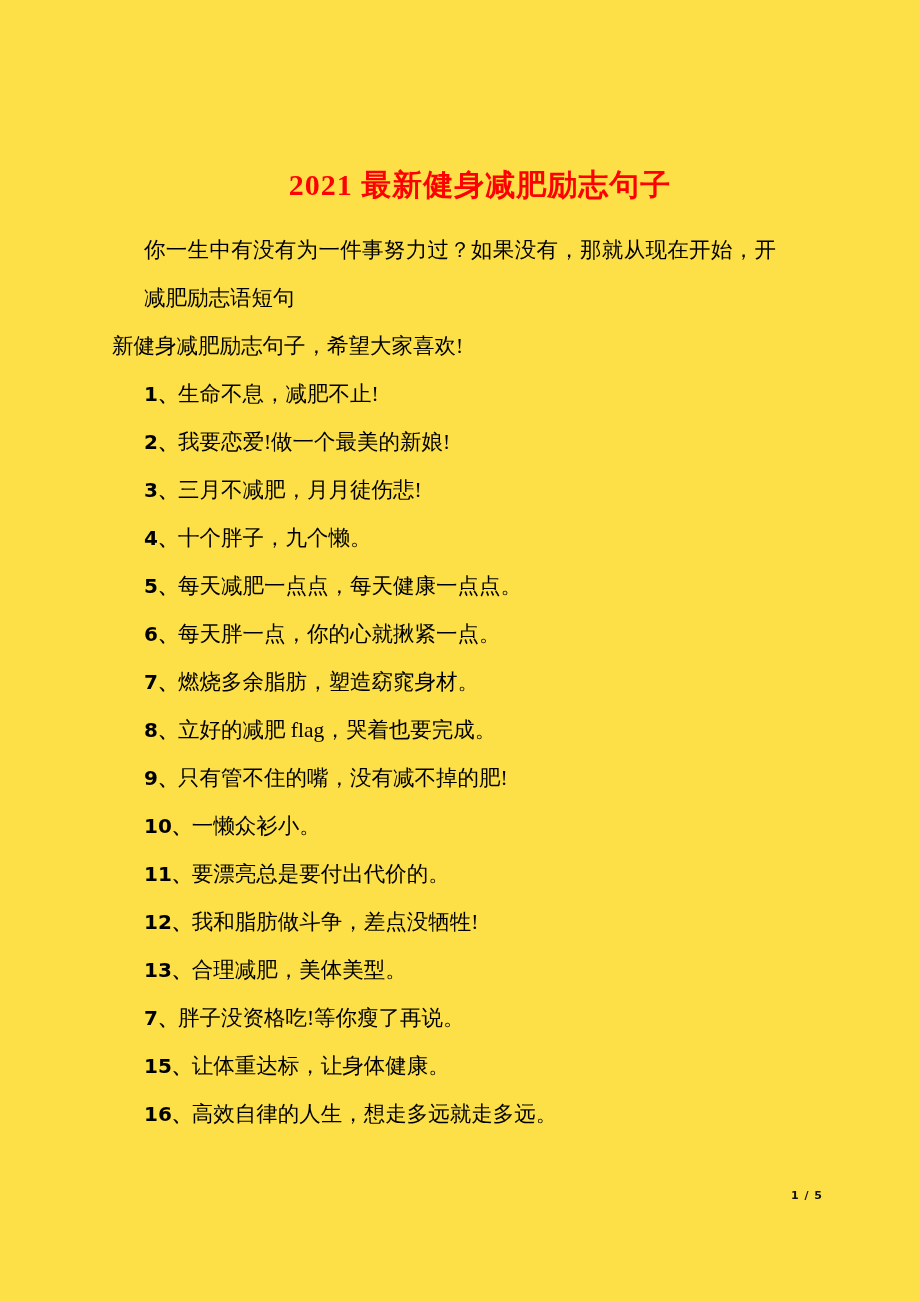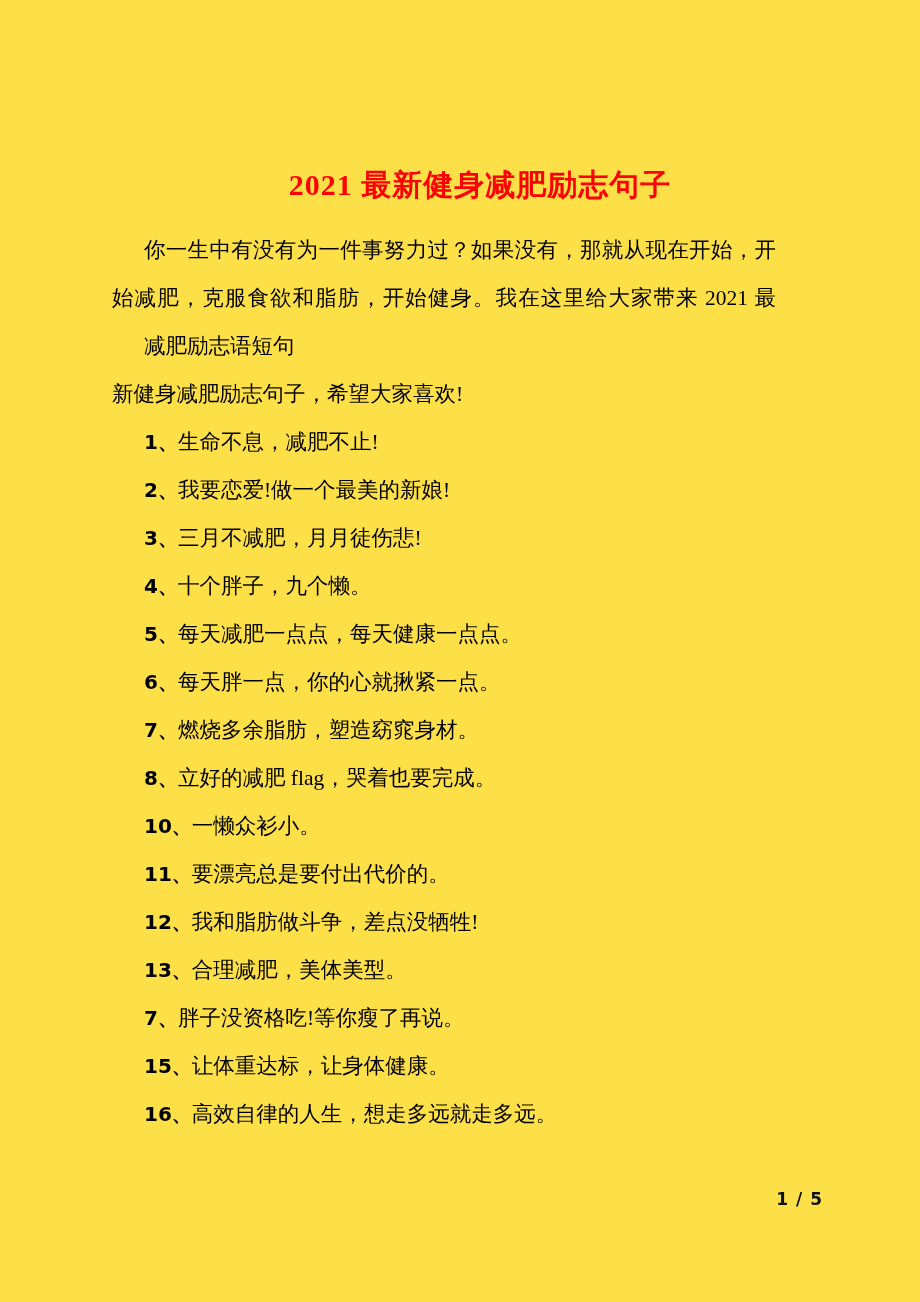--- a/index.html
+++ b/index.html
@@ -56,37 +56,36 @@
   .num {
     font-family: "DejaVu Sans", "Liberation Sans", sans-serif;
     font-size: 20px;
     font-weight: 600;
   }
   .page-footer {
     position: absolute;
     top: 1189px;
     right: 137px;
     font-family: "DejaVu Sans", "Liberation Sans", sans-serif;
-    font-size: 17px;
+    font-size: 11px;
     font-weight: bold;
     color: #111111;
     letter-spacing: 1px;
   }
 </style>
 </head>
 <body>
 
 <div class="page" style="background: #fde047; padding-left: 40px;">
 
   <h1 class="doc-title" style="color: rgb(255, 0, 0);">2021 最新健身减肥励志句子</h1>
 
   <div class="doc-body">
 
     <div class="line para-line fill indent">你一生中有没有为一件事努力过？如果没有，那就从现在开始，开</div>
-    <div class="line para-line fill">始减肥，克服食欲和脂肪，开始健身。我在这里给大家带来 2021 最</div>
     <div class="line lead">减肥励志语短句</div>
 
     <div class="line para-line">新健身减肥励志句子，希望大家喜欢!</div>
 
     <div class="line lead">
         <span class="num">1、</span><span>生命不息，减肥不止!</span>
       </div>
       <div class="line lead">
         <span class="num">2、</span><span>我要恋爱!做一个最美的新娘!</span>
       </div>
@@ -100,20 +99,23 @@
         <span class="num">5、</span><span>每天减肥一点点，每天健康一点点。</span>
       </div>
       <div class="line lead">
         <span class="num">6、</span><span>每天胖一点，你的心就揪紧一点。</span>
       </div>
       <div class="line lead">
         <span class="num">7、</span><span>燃烧多余脂肪，塑造窈窕身材。</span>
       </div>
       <div class="line lead">
         <span class="num">8、</span><span>立好的减肥 flag，哭着也要完成。</span>
+      </div>
+      <div class="line lead">
+        <span class="num">9、</span><span>只有管不住的嘴，没有减不掉的肥!</span>
       </div>
       <div class="line lead">
         <span class="num">10、</span><span>一懒众衫小。</span>
       </div>
       <div class="line lead">
         <span class="num">11、</span><span>要漂亮总是要付出代价的。</span>
       </div>
       <div class="line lead">
         <span class="num">12、</span><span>我和脂肪做斗争，差点没牺牲!</span>
       </div>

